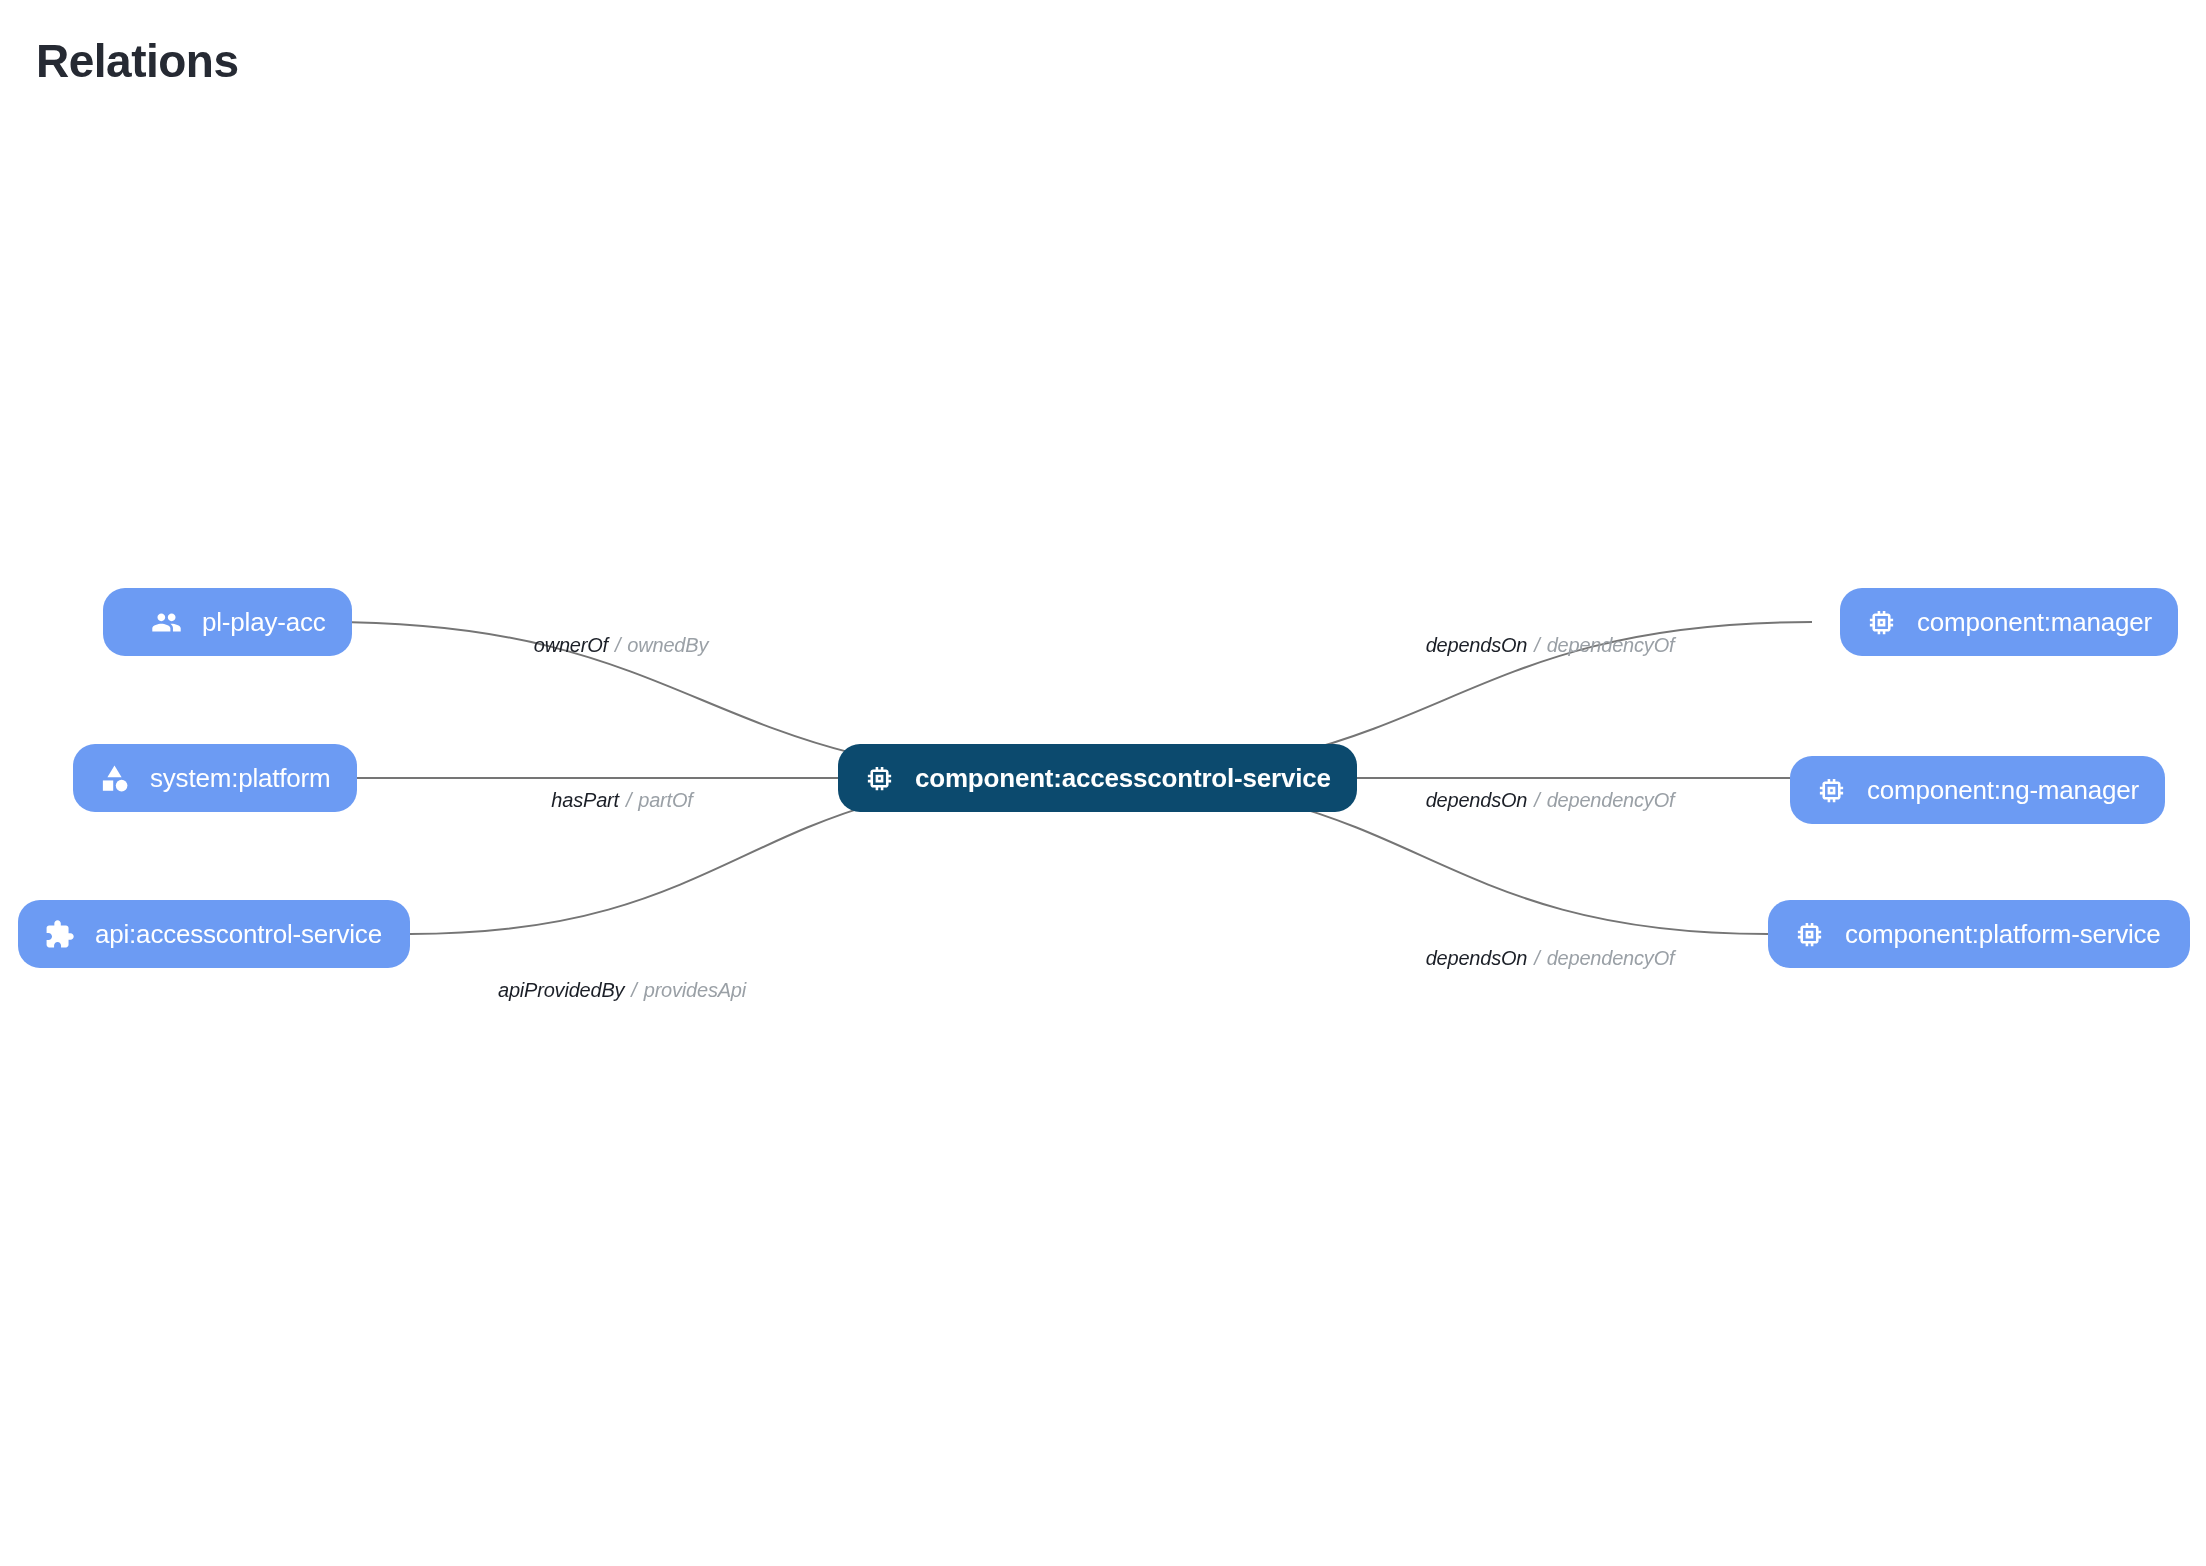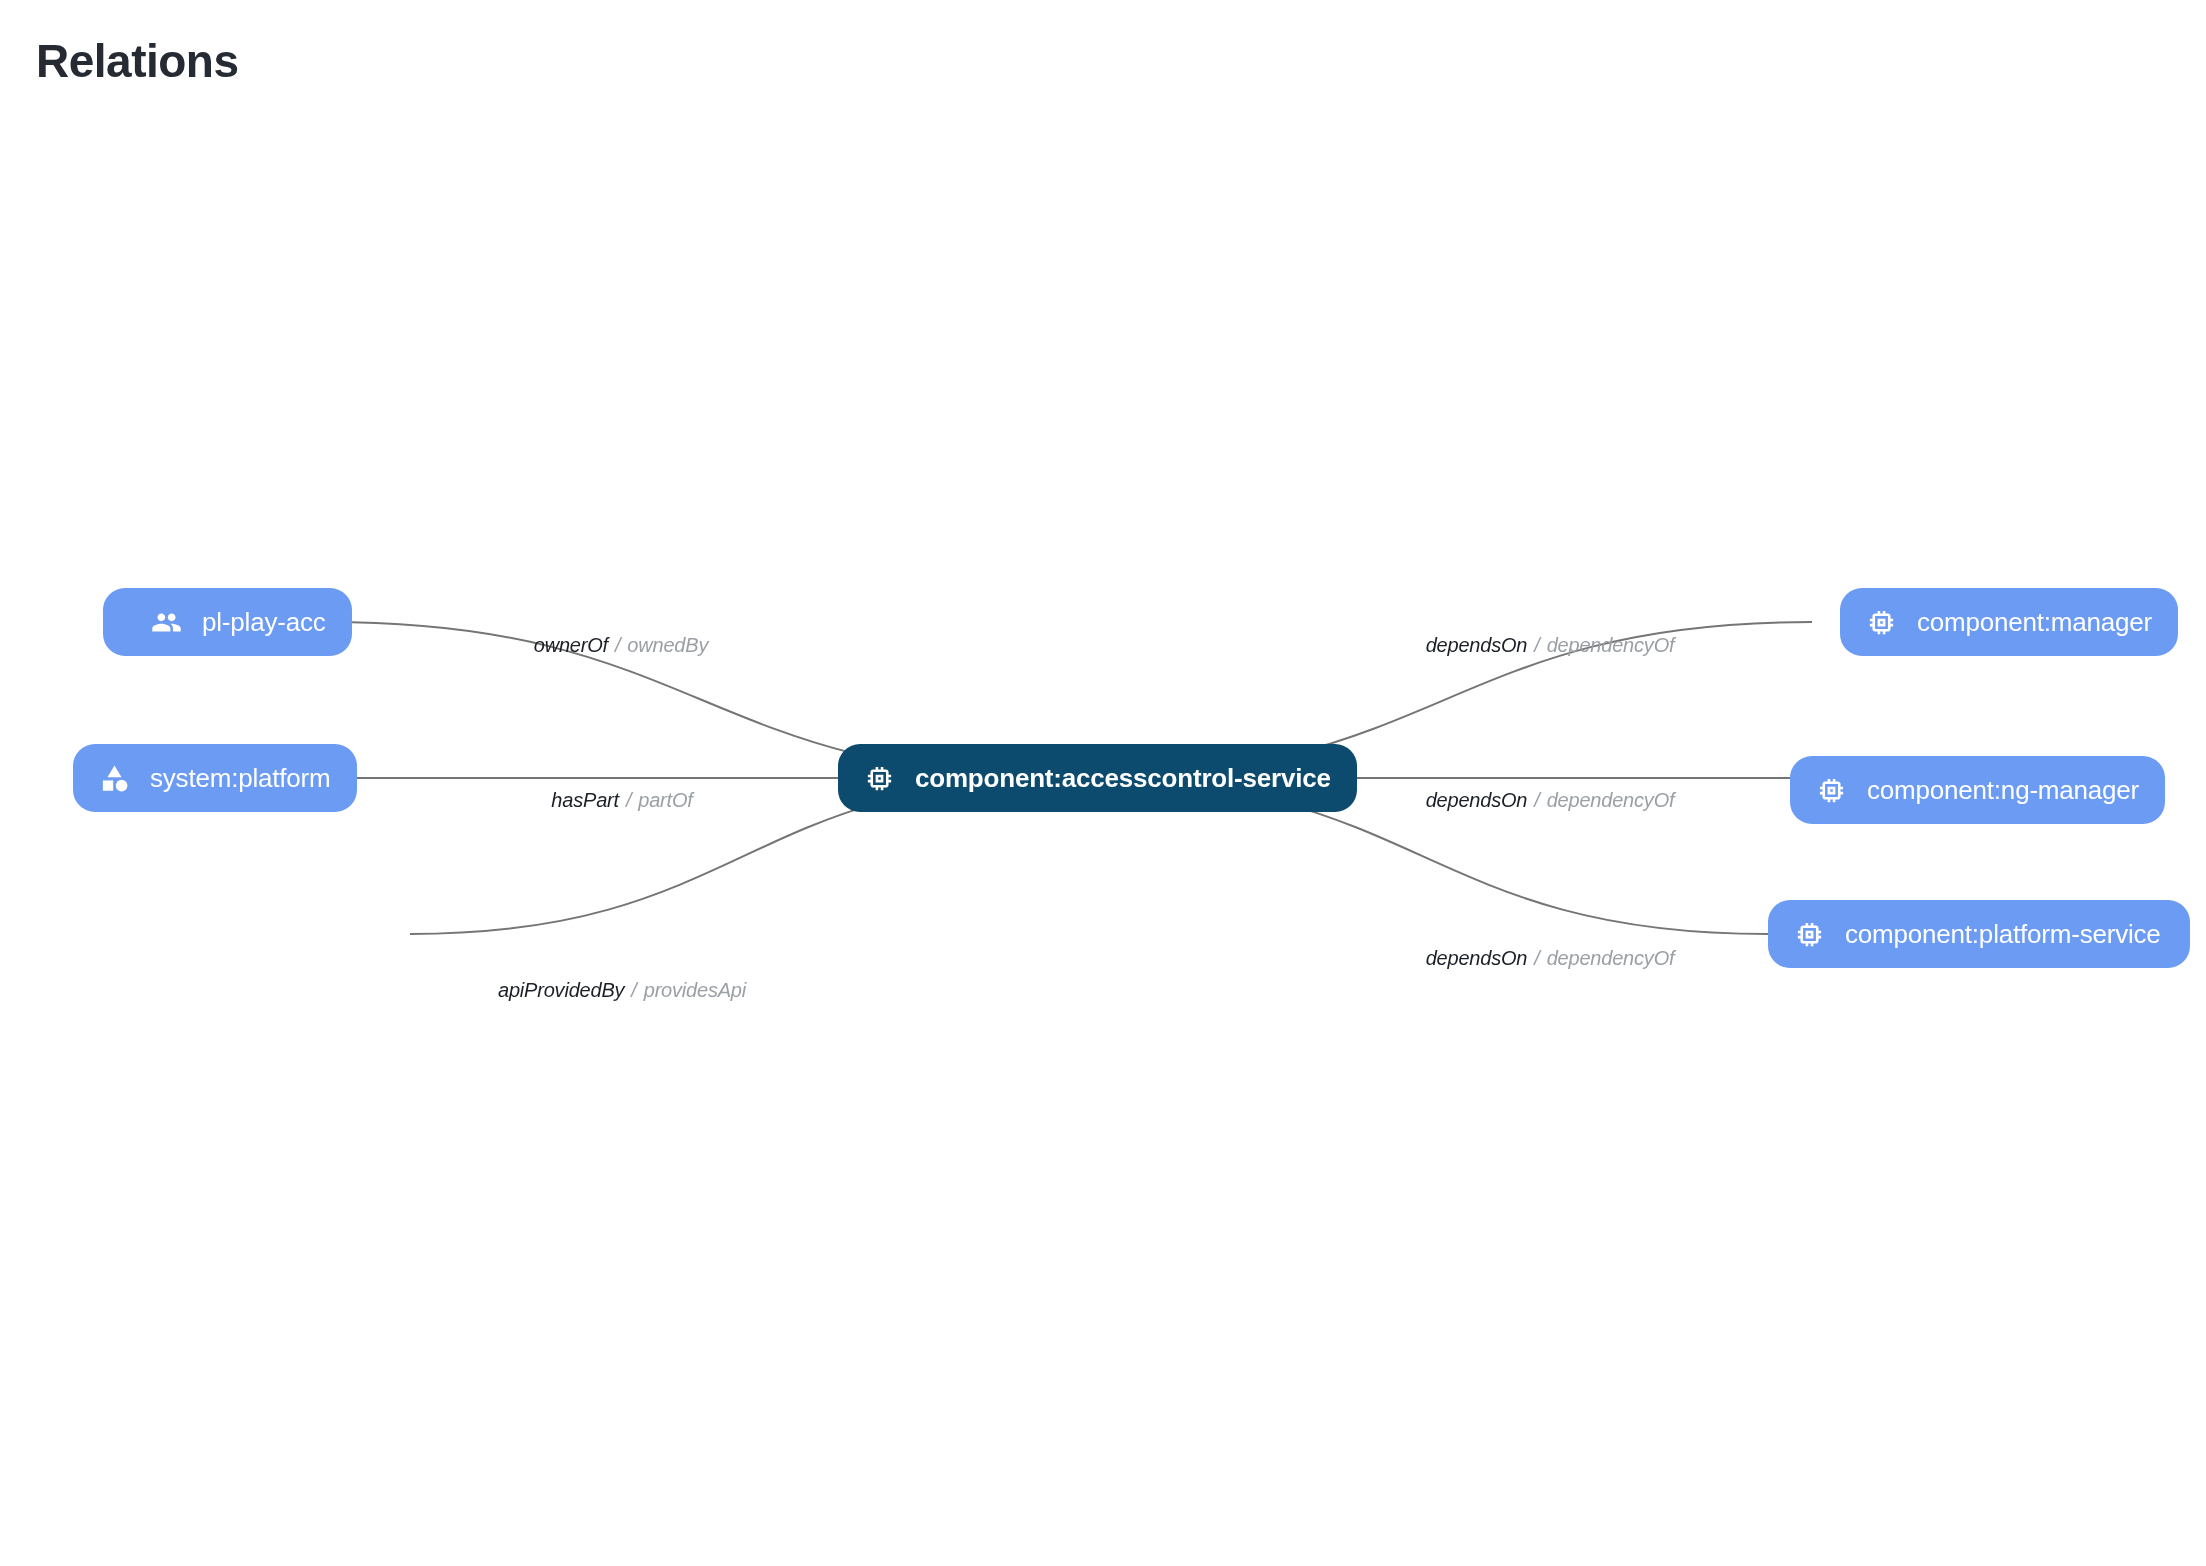--- a/index.html
+++ b/index.html
@@ -103,20 +103,28 @@
     <span class="icn">
       <svg viewBox="0 0 24 24">
           <path d="M12 2l-5.5 9h11L12 2z"></path>
           <circle cx="17.5" cy="17.5" r="4.5"></circle>
           <path d="M3 13.5h8v8H3v-8z"></path>
         </svg>
     </span>
     <span>system:platform</span>
   </div>
 
+  <div class="chip blue" style="left:18px; top:900px; min-width:392px;">
+    <span class="icn">
+      <svg viewBox="0 0 24 24">
+          <path d="M20.5 11H19V7c0-1.1-.9-2-2-2h-4V3.5C13 2.12 11.88 1 10.5 1S8 2.12 8 3.5V5H4c-1.1 0-1.99.9-1.99 2v3.8H3.5c1.49 0 2.7 1.21 2.7 2.7s-1.21 2.7-2.7 2.7H2V20c0 1.1.9 2 2 2h3.8v-1.5c0-1.49 1.21-2.7 2.7-2.7 1.49 0 2.7 1.21 2.7 2.7V22H17c1.1 0 2-.9 2-2v-4h1.5c1.38 0 2.5-1.12 2.5-2.5S21.88 11 20.5 11z"></path>
+        </svg>
+    </span>
+    <span>api:accesscontrol-service</span>
+  </div>
 
   <div class="chip orange" style="left:838px; top:744px; min-width:482px;">
     <span class="icn">
       <svg viewBox="0 0 24 24">
           <path d="M15 9H9v6h6V9zm-2 4h-2v-2h2v2zm8-2V9h-2V7c0-1.1-.9-2-2-2h-2V3h-2v2h-2V3H9v2H7c-1.1 0-2 .9-2 2v2H3v2h2v2H3v2h2v2c0 1.1.9 2 2 2h2v2h2v-2h2v2h2v-2h2c1.1 0 2-.9 2-2v-2h2v-2h-2v-2h2zm-4 6H7V7h10v10z"></path>
         </svg>
     </span>
     <span>component:accesscontrol-service</span>
   </div>
 

